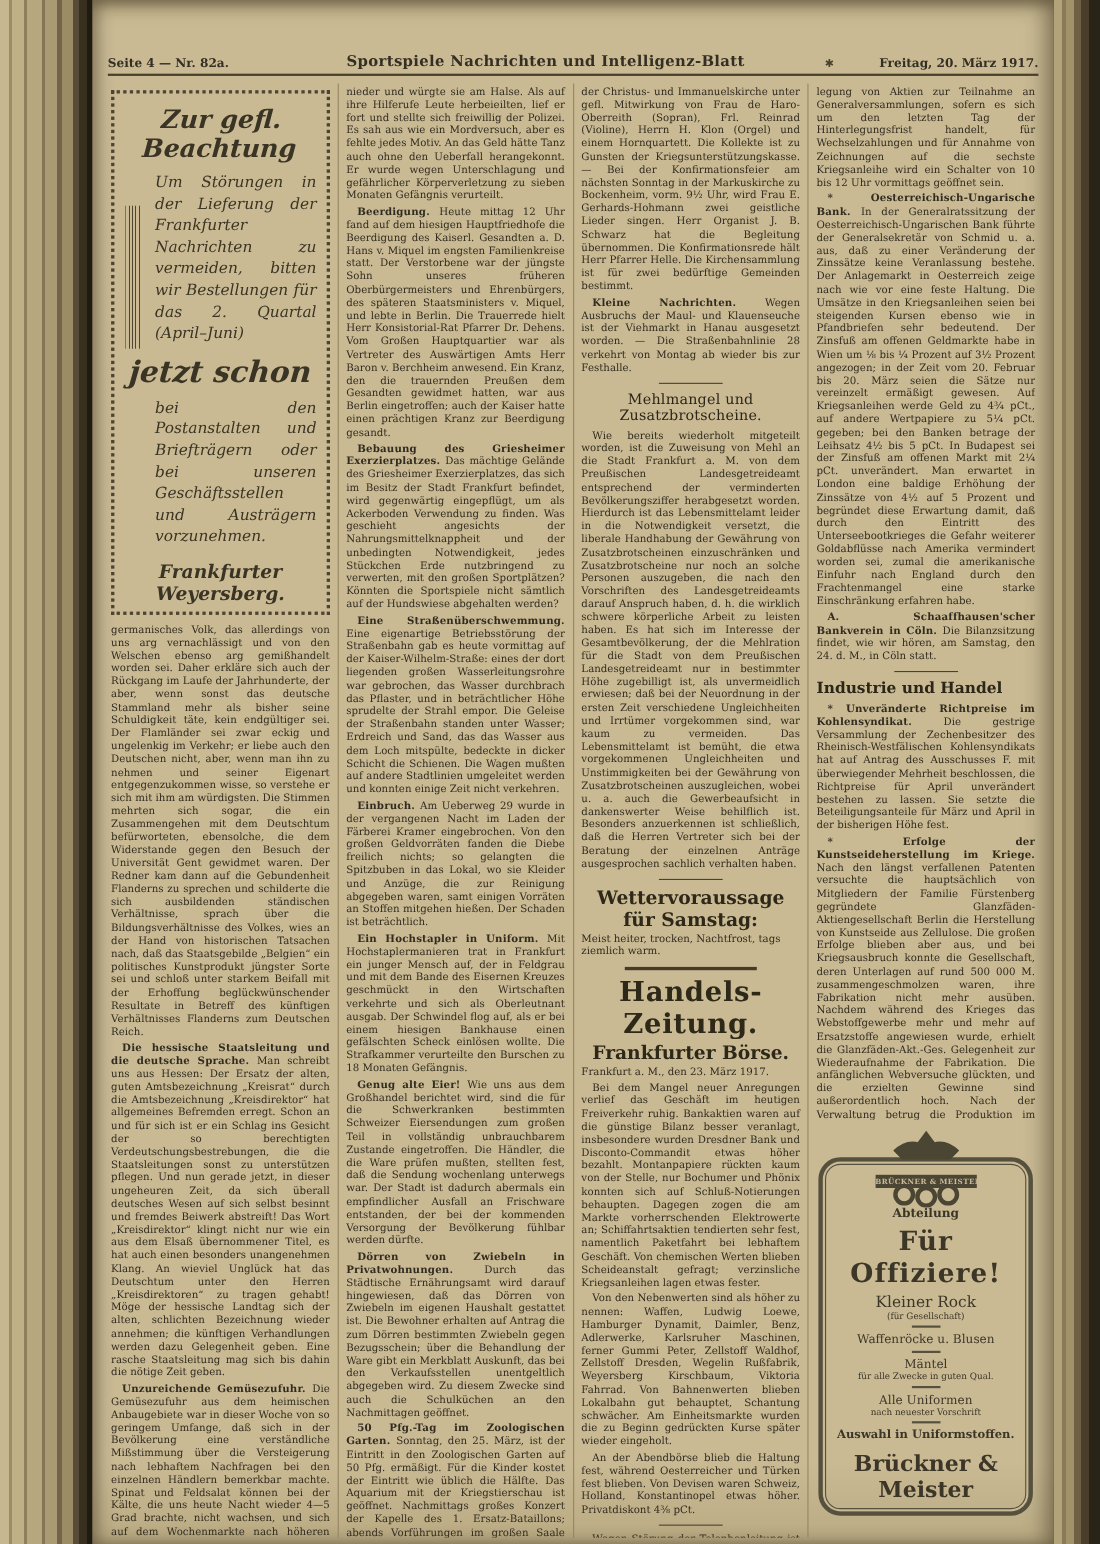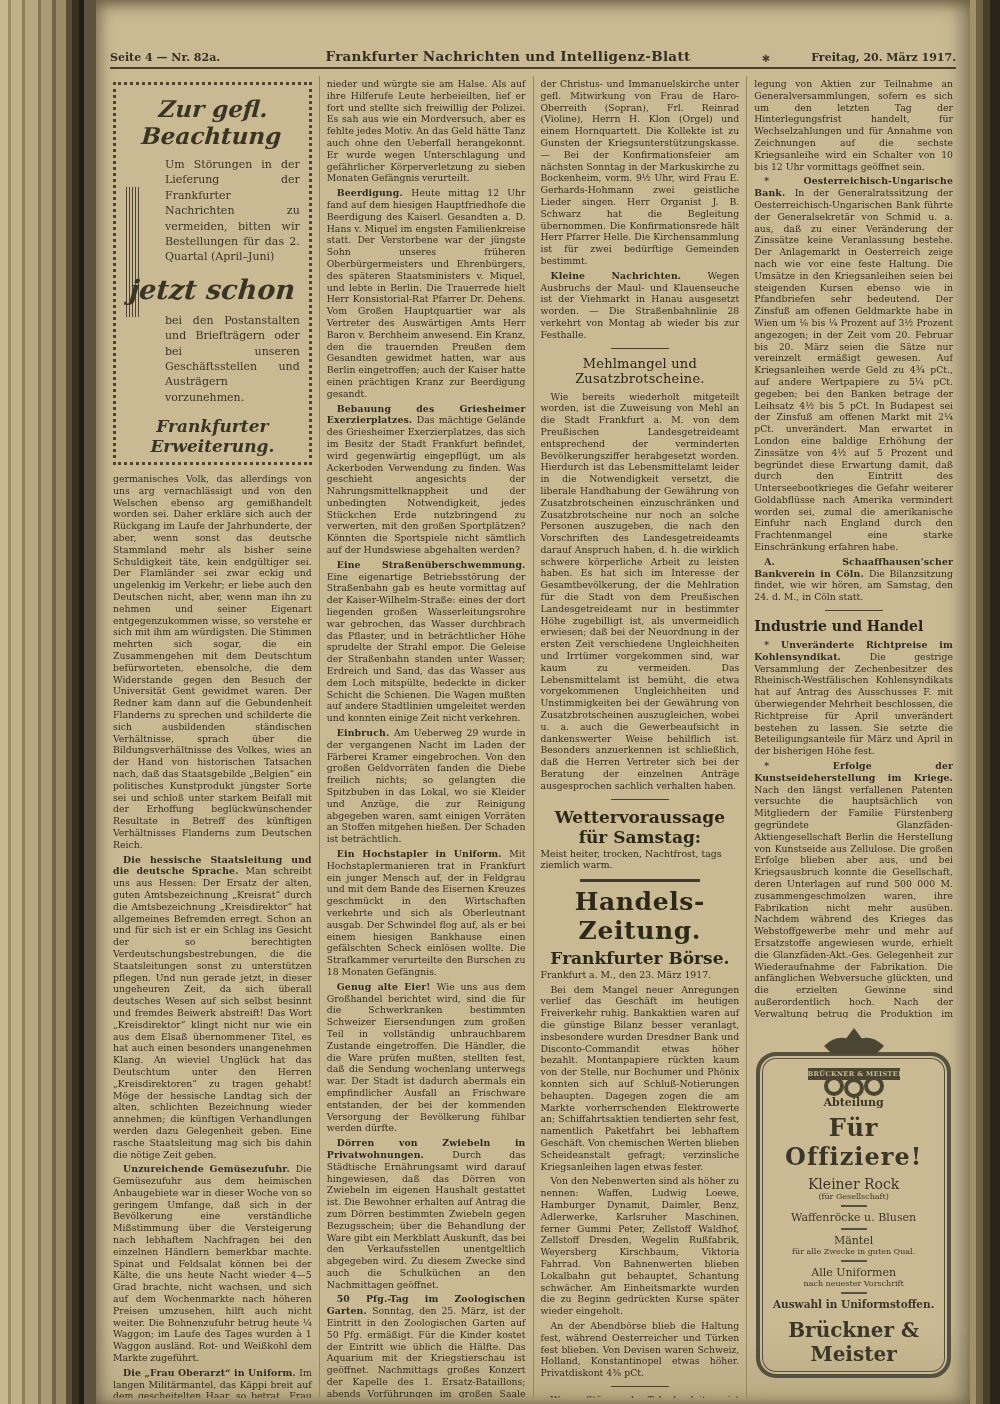--- a/index.html
+++ b/index.html
@@ -5,21 +5,21 @@
   html,body{margin:0;padding:0;}
   body{width:1000px;height:1404px;position:relative;overflow:hidden;
        background:#5e5140;font-family:"DejaVu Serif",serif;}
   .edge-left{position:absolute;left:0;top:0;width:84px;height:1404px;
     background:linear-gradient(90deg,#c7b791 0 8px,#9d8d66 8px 11px,#c0b088 11px 22px,
       #8f7f5c 22px 25px,#b7a77f 25px 38px,#857555 38px 41px,#ab9b73 41px 52px,
       #73644a 52px 56px,#9c8c66 56px 66px,#584c38 66px 72px,#37301f 72px 79px,#1f1a12 79px 84px);}
   .edge-right{position:absolute;right:0;top:0;width:42px;height:1404px;
     background:linear-gradient(90deg,#b3a37b 0 7px,#8a7a58 7px 11px,#a2926a 11px 18px,
       #6f5f43 18px 25px,#4a3e2b 25px 32px,#2a2318 32px 42px);}
-  .page{position:absolute;left:96px;top:0;width:874px;height:1404px;
+  .page{position:absolute;left:84px;top:0;width:874px;height:1404px;
     background:linear-gradient(180deg,#bdae86 0,#c9ba94 26px,#c9ba94 1330px,#b9aa82 1404px);
     box-shadow:inset -10px 0 16px rgba(58,47,30,.38), inset 8px 0 12px rgba(58,47,30,.28),
                inset 0 6px 10px rgba(58,47,30,.25);}
   .hdr{position:absolute;top:48px;left:14px;right:14px;border-bottom:2px solid #473e2c;
        display:flex;align-items:flex-end;padding-bottom:3px;color:#352f23;}
   .hdr .pi{width:170px;font-weight:bold;font-size:11px;}
   .hdr .ti{flex:1;text-align:center;font-weight:bold;font-size:13.5px;letter-spacing:.3px;}
   .hdr .st{width:60px;text-align:center;font-size:10px;color:#4a4130;}
   .hdr .dt{width:160px;text-align:right;font-weight:bold;font-size:11px;}
   .cols{position:absolute;top:76px;left:10px;right:10px;bottom:6px;display:flex;}
@@ -31,21 +31,21 @@
   .sect-head{text-align:left;font-weight:bold;font-size:14px;margin:7px 0 5px;color:#2c2619;}
   .headline{text-align:center;font-weight:normal;font-size:13px;margin:7px 0 5px;color:#2b2518;letter-spacing:.2px;}
   .bigtitle{text-align:center;font-weight:bold;font-size:25px;letter-spacing:.6px;margin:5px 0 2px;color:#2e2819;}
   .subhead{text-align:center;font-weight:bold;font-size:17px;margin:3px 0 1px;color:#2e2819;}
   .dateline{text-align:left;font-size:9.3px;margin:0 0 4px;color:#322c20;}
   .notice{font-size:9.3px;line-height:1.27;text-align:justify;margin:2px 0 4px;text-indent:10px;color:#322c20;}
   .hr-short{width:58px;border-top:1.5px solid #4a4130;margin:7px auto;}
   .hr-thick{width:120px;border-top:3px solid #443b29;margin:9px auto 3px;}
   .subad{border:3px dotted #4e4432;padding:8px 9px 6px;margin:4px 0 8px;position:relative;color:#3a3424;}
   .subad .t1{font-style:italic;font-weight:bold;font-size:23px;text-align:center;margin:2px 0 8px;transform:skewX(-4deg);}
-  .subad .body1,.subad .body2{font-size:11px;line-height:1.4;margin-left:40px;text-align:justify;}
+  .subad .body1,.subad .body2{font-size:14px;line-height:1.4;margin-left:28px;text-align:justify;font-style:italic;}
   .subad .bar{position:absolute;left:10px;top:102px;width:15px;height:130px;
     background:repeating-linear-gradient(90deg,#4e4535 0 1px,rgba(0,0,0,0) 1px 3px);}
   .subad .t2{font-style:italic;font-weight:bold;font-size:27px;text-align:center;margin:9px 0 8px;transform:skewX(-5deg);}
   .subad .t3{font-style:italic;font-weight:bold;font-size:17px;text-align:center;margin-top:11px;}
   .c4blocks{height:940px;overflow:hidden;}
   .tailor{position:relative;border:4px solid #56503e;border-radius:20px;margin:34px 2px 6px;
           padding:40px 8px 8px;text-align:center;color:#3c3628;
           box-shadow:inset 0 0 0 2px #c9ba94, inset 0 0 0 3px #56503e;}
   .crest{position:absolute;top:-32px;left:50%;transform:translateX(-50%);width:100px;height:74px;}
   .crest svg{display:block;}
@@ -64,35 +64,35 @@
 </head>
 <body>
 
 <div class="edge-left"></div>
 <div class="edge-right"></div>
 
 <div class="page">
 
   <div class="hdr">
     <span class="pi">Seite 4 — Nr. 82a.</span>
-    <span class="ti">Frankfurter Nachrichten und Intelligenz-Blatt</span>
+    <span class="ti">Sportspiele Nachrichten und Intelligenz-Blatt</span>
     <span class="st">✱</span>
     <span class="dt">Freitag, 20. März 1917.</span>
   </div>
 
   <div class="cols">
 
     <section class="col">
       <div class="subad">
         <div class="t1">Zur gefl. Beachtung</div>
         <div class="bar"></div>
         <div class="body1">Um Störungen in der Lieferung der Frankfurter Nachrichten zu vermeiden, bitten wir Bestellungen für das 2. Quartal (April–Juni)</div>
         <div class="t2">jetzt schon</div>
         <div class="body2">bei den Postanstalten und Briefträgern oder bei unseren Geschäftsstellen und Austrägern vorzunehmen.</div>
-        <div class="t3">Frankfurter Erweiterung.</div>
+        <div class="t3">Frankfurter Weyersberg.</div>
       </div>
       <div>
           <div class="p noind">germanisches Volk, das allerdings von uns arg vernachlässigt und von den Welschen ebenso arg gemißhandelt worden sei. Daher erkläre sich auch der Rückgang im Laufe der Jahrhunderte, der aber, wenn sonst das deutsche Stammland mehr als bisher seine Schuldigkeit täte, kein endgültiger sei. Der Flamländer sei zwar eckig und ungelenkig im Verkehr; er liebe auch den Deutschen nicht, aber, wenn man ihn zu nehmen und seiner Eigenart entgegenzukommen wisse, so verstehe er sich mit ihm am würdigsten. Die Stimmen mehrten sich sogar, die ein Zusammengehen mit dem Deutschtum befürworteten, ebensolche, die dem Widerstande gegen den Besuch der Universität Gent gewidmet waren. Der Redner kam dann auf die Gebundenheit Flanderns zu sprechen und schilderte die sich ausbildenden ständischen Verhältnisse, sprach über die Bildungsverhältnisse des Volkes, wies an der Hand von historischen Tatsachen nach, daß das Staatsgebilde „Belgien“ ein politisches Kunstprodukt jüngster Sorte sei und schloß unter starkem Beifall mit der Erhoffung beglückwünschender Resultate in Betreff des künftigen Verhältnisses Flanderns zum Deutschen Reich.</div>
           <div class="p"><b class="lead">Die hessische Staatsleitung und die deutsche Sprache. </b>Man schreibt uns aus Hessen: Der Ersatz der alten, guten Amtsbezeichnung „Kreisrat“ durch die Amtsbezeichnung „Kreisdirektor“ hat allgemeines Befremden erregt. Schon an und für sich ist er ein Schlag ins Gesicht der so berechtigten Verdeutschungsbestrebungen, die die Staatsleitungen sonst zu unterstützen pflegen. Und nun gerade jetzt, in dieser ungeheuren Zeit, da sich überall deutsches Wesen auf sich selbst besinnt und fremdes Beiwerk abstreift! Das Wort „Kreisdirektor“ klingt nicht nur wie ein aus dem Elsaß übernommener Titel, es hat auch einen besonders unangenehmen Klang. An wieviel Unglück hat das Deutschtum unter den Herren „Kreisdirektoren“ zu tragen gehabt! Möge der hessische Landtag sich der alten, schlichten Bezeichnung wieder annehmen; die künftigen Verhandlungen werden dazu Gelegenheit geben. Eine rasche Staatsleitung mag sich bis dahin die nötige Zeit geben.</div>
           <div class="p"><b class="lead">Unzureichende Gemüsezufuhr. </b>Die Gemüsezufuhr aus dem heimischen Anbaugebiete war in dieser Woche von so geringem Umfange, daß sich in der Bevölkerung eine verständliche Mißstimmung über die Versteigerung nach lebhaftem Nachfragen bei den einzelnen Händlern bemerkbar machte. Spinat und Feldsalat können bei der Kälte, die uns heute Nacht wieder 4—5 Grad brachte, nicht wachsen, und sich auf dem Wochenmarkte nach höheren Preisen umzusehen, hilft auch nicht weiter. Die Bohnenzufuhr betrug heute ¼ Waggon; im Laufe des Tages wurden à 1 Waggon ausländ. Rot- und Weißkohl dem Markte zugeführt.</div>
           <div class="p"><b class="lead">Die „Frau Oberarzt“ in Uniform. </b>Im langen Militärmantel, das Käppi breit auf dem gescheitelten Haar, so betrat „Frau Emma Arz v. Straussenberg, k. u. k. Oberarzt“ den Schöffengerichtssaal, um auf der Anklagebank Platz zu nehmen. Auf dem Tische lagen drei Ordensbänder. Name, Titel, Uniform und Orden waren eine Maske, hinter der sich die 26jährige Kaufmannsfrau Emma Spindler aus Gallneukirchen in Oesterreich verbarg, die ins Reich herübergekommen war, um Schwindeleien zu verüben. Hier in Frankfurt gelang es ihr, einer Schuhwarenhändlerin 150 Mark bar abzuluchsen. Einen ähnlichen Betrug beging sie in Nürnberg. Das Gericht erkannte auf vier Wochen Gefängnis, die durch die Untersuchungshaft verbüßt sind. Nach Verbüßung wird die abenteuerliche Frau Spindler, die mit militärischen Ausweisen hausieren ging, per Schub in die Heimat befördert.</div>
         </div>
     </section>
 
     <section class="col">

